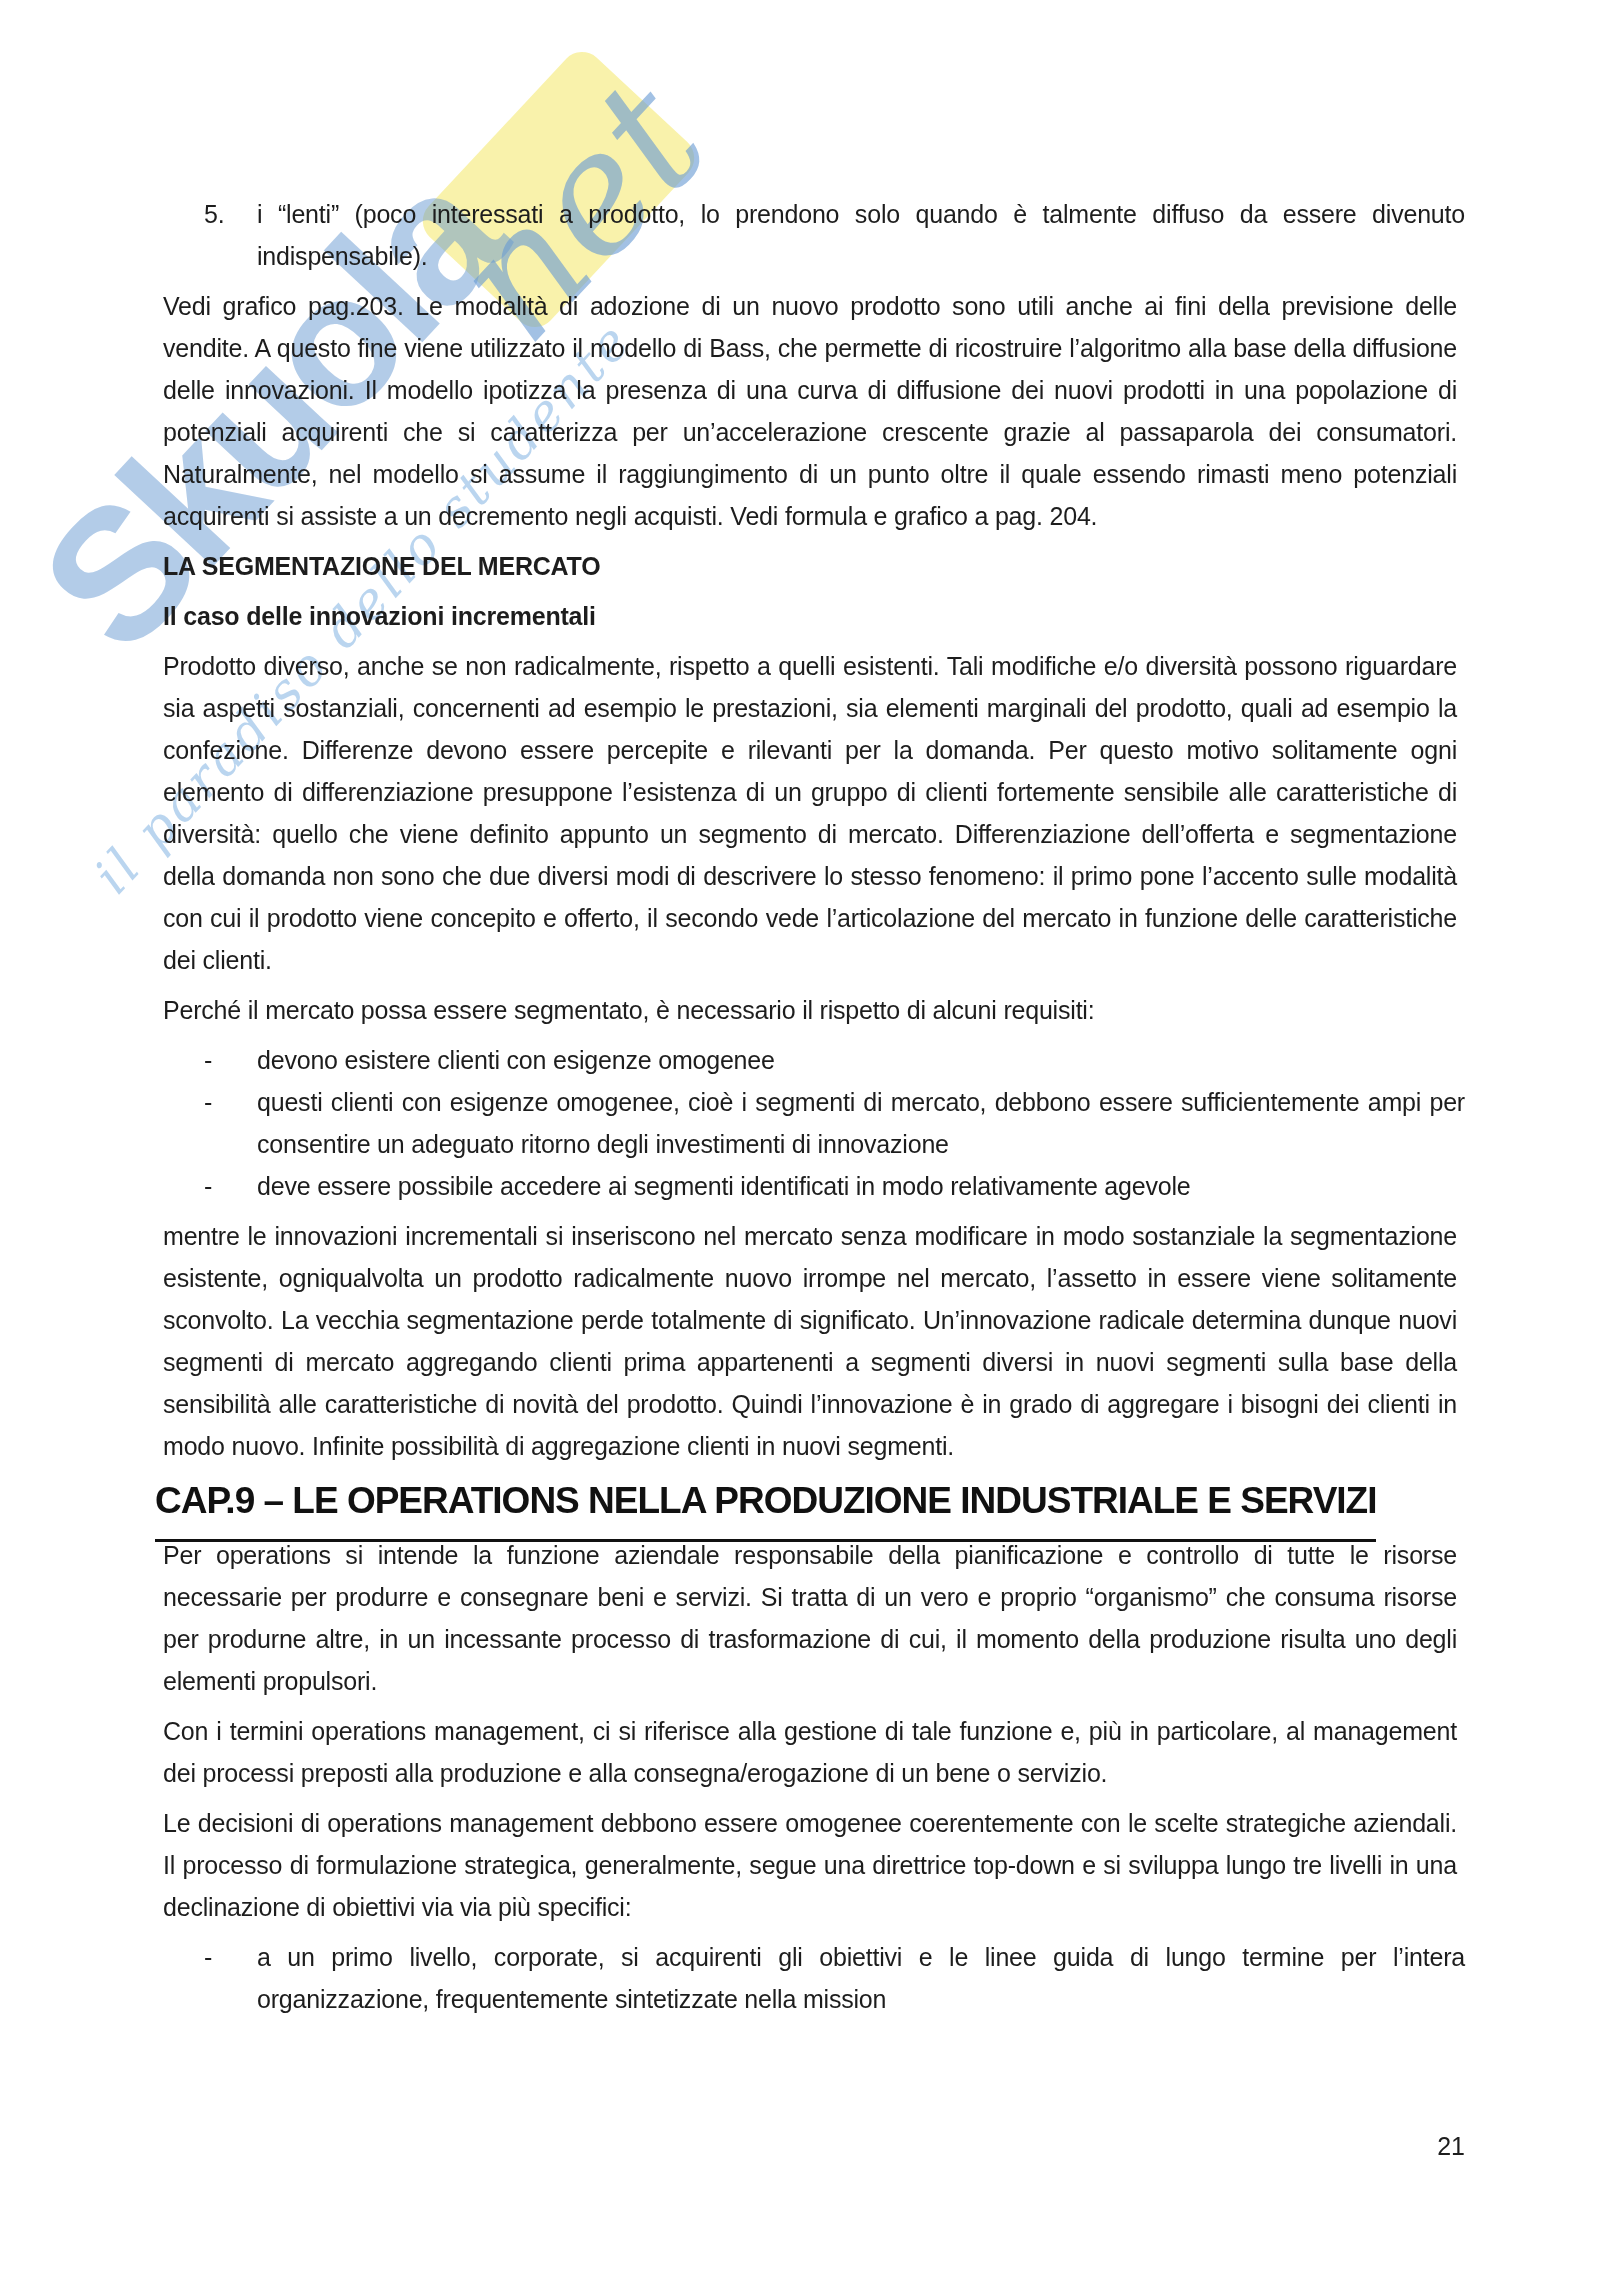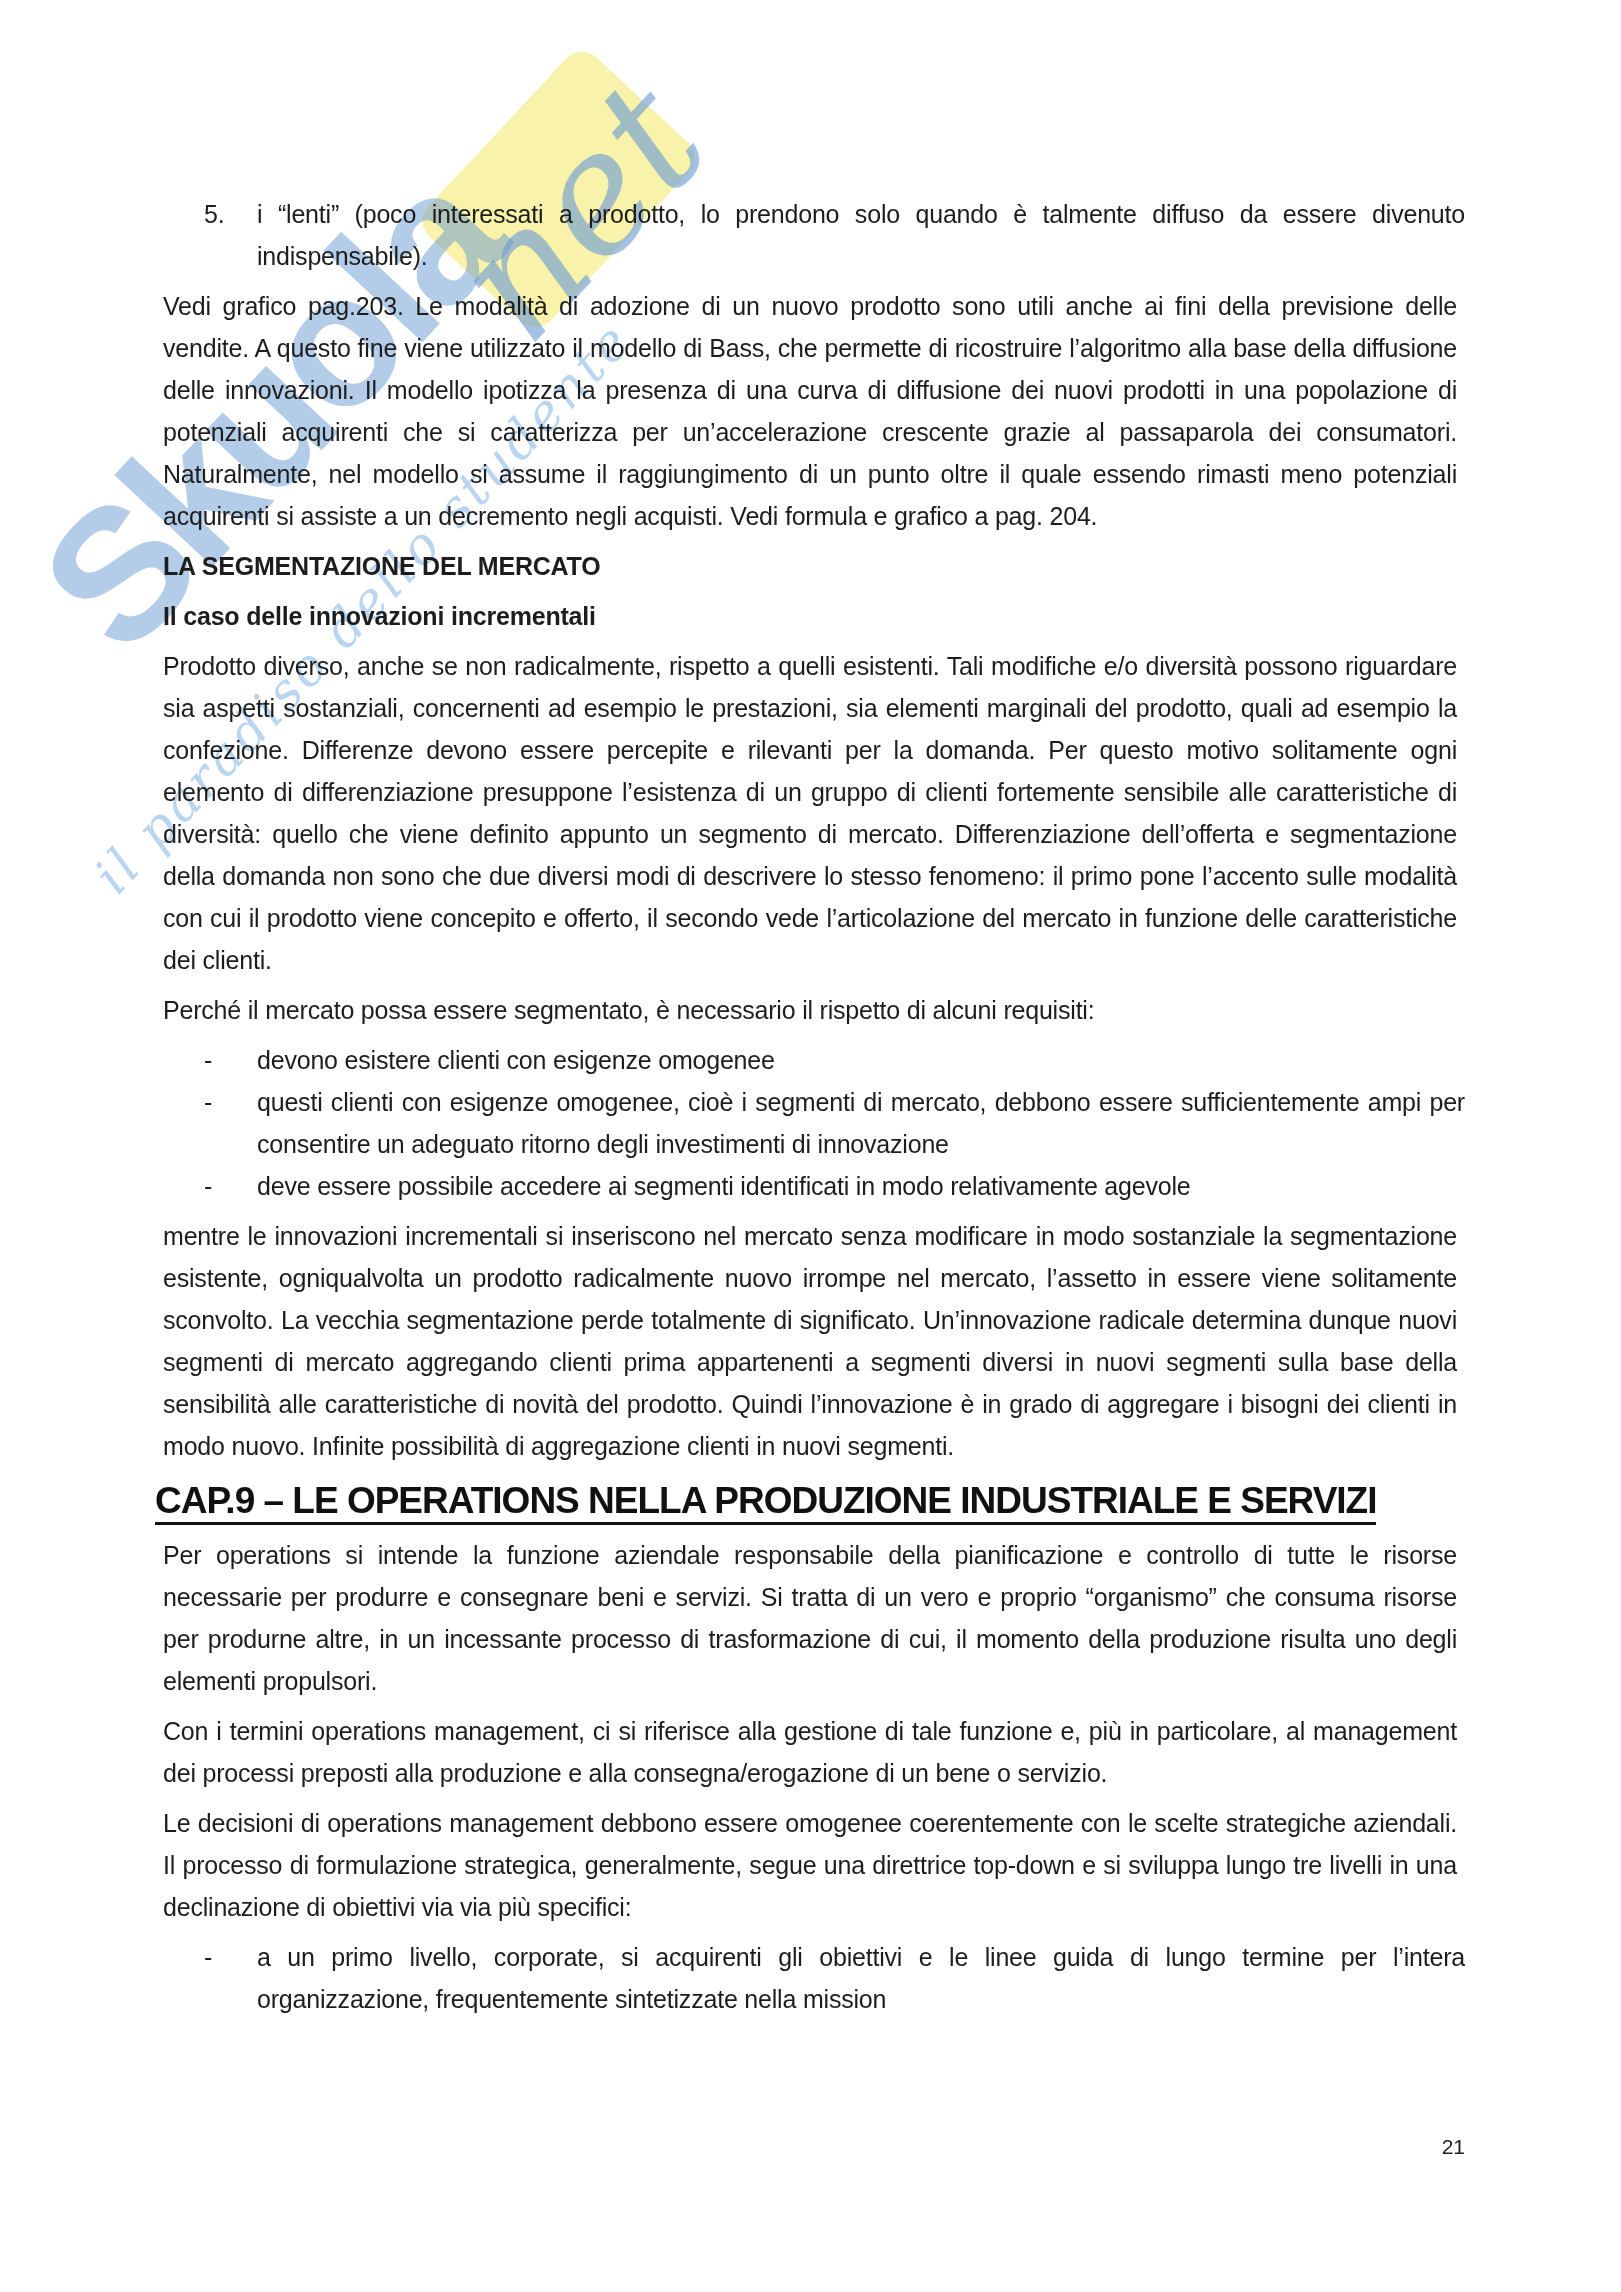--- a/index.html
+++ b/index.html
@@ -45,28 +45,28 @@
     text-align:justify;
   }
   .content p { margin:8px; }
   .bold { font-weight:bold; }
   .li { position:relative; padding-left:102px; }
   .li .marker { position:absolute; left:49px; top:0; }
   .chapter {
     margin:5.9px 0 0 0; font-size:37px; line-height:51px; font-weight:bold;
     letter-spacing:-1px; text-align:left; color:#111;
   }
-  .chapter .underline { border-bottom:3.9px solid #111; padding-bottom:1px; }
+  .chapter .underline { border-bottom:3.9px solid #111; padding-bottom:18px; }
   .section {
     margin:0; font-size:25.5px; line-height:45px; font-weight:bold;
     letter-spacing:-1px; text-align:left; color:#111;
   }
   .pagenum {
     position:absolute; right:156px; top:2132px; z-index:2;
-    font-size:21px; line-height:29px; color:#1d1d1d;
+    font-size:25px; line-height:29px; color:#1d1d1d;
   }
 </style>
 </head>
 <body>
 
 <div class="watermark">
   <div class="wm-band"></div>
   <div class="wm-logo">Skuola</div>
   <div class="wm-net">net</div>
   <div class="wm-tagline">il paradiso dello studente</div>

